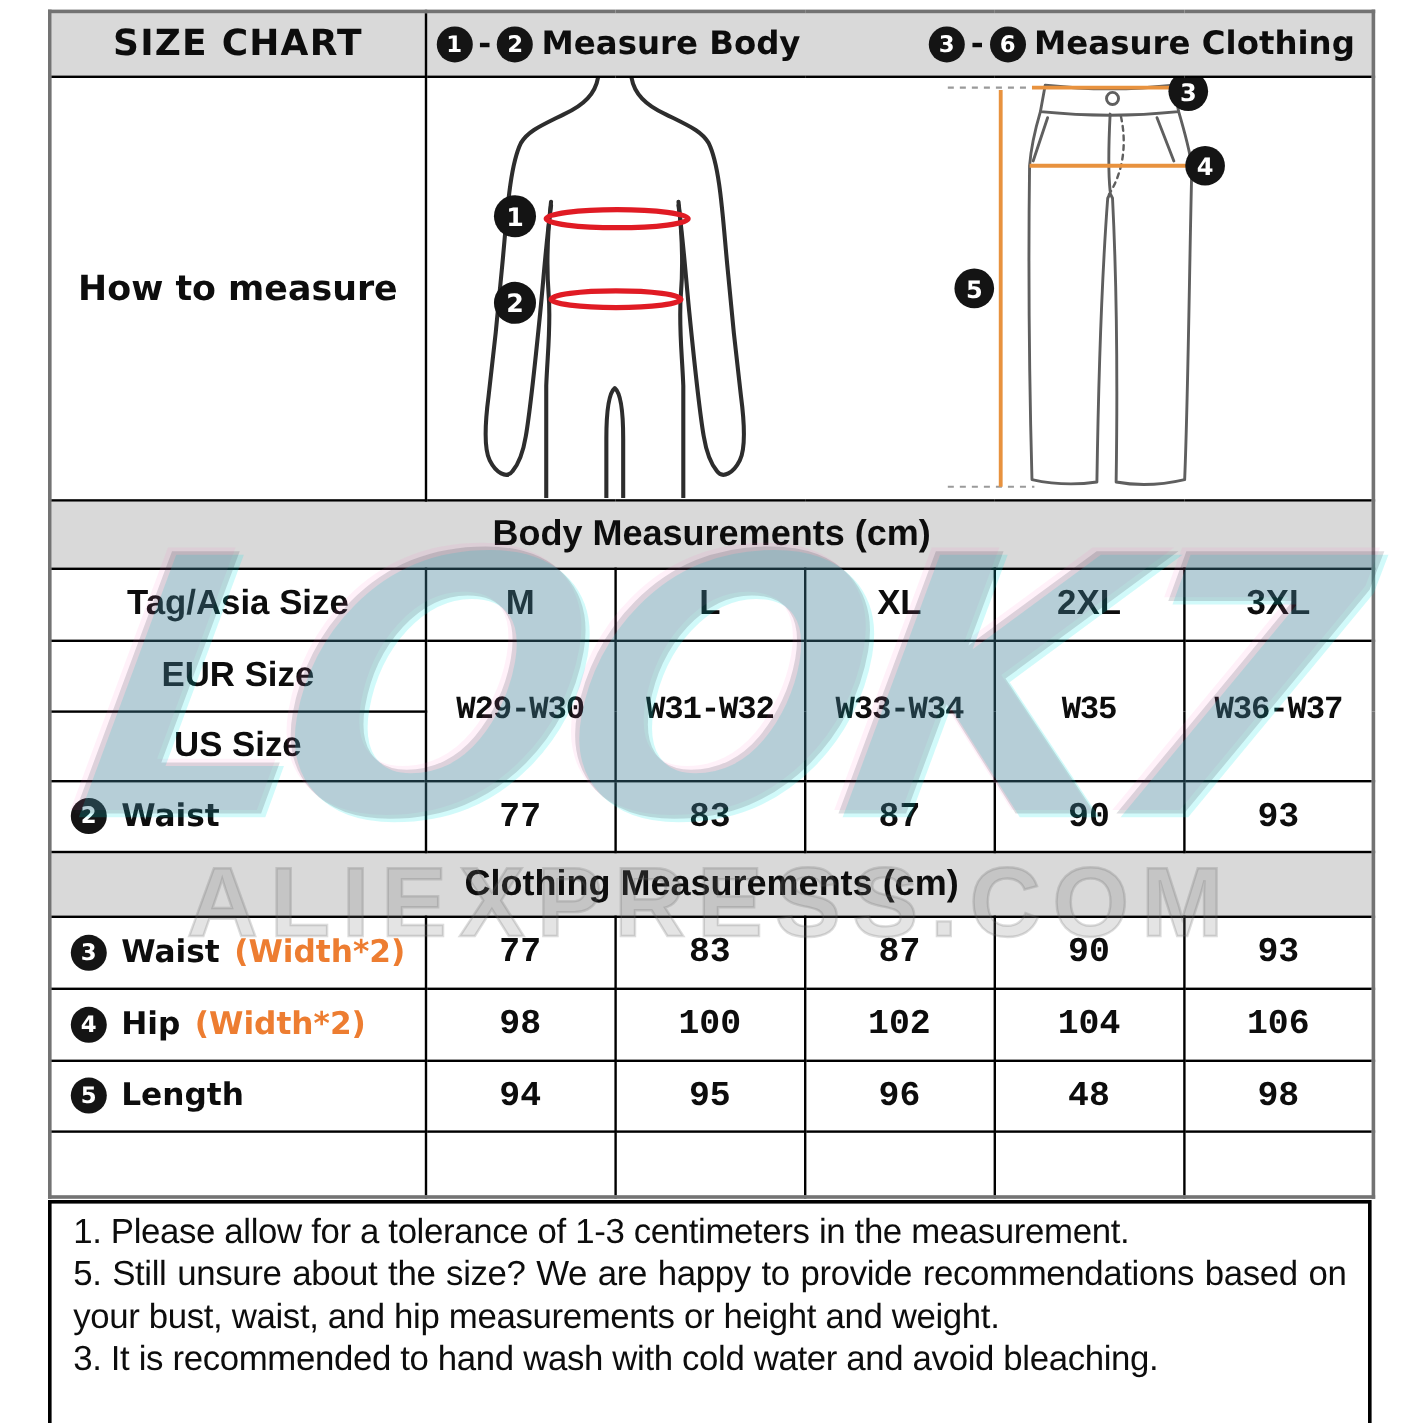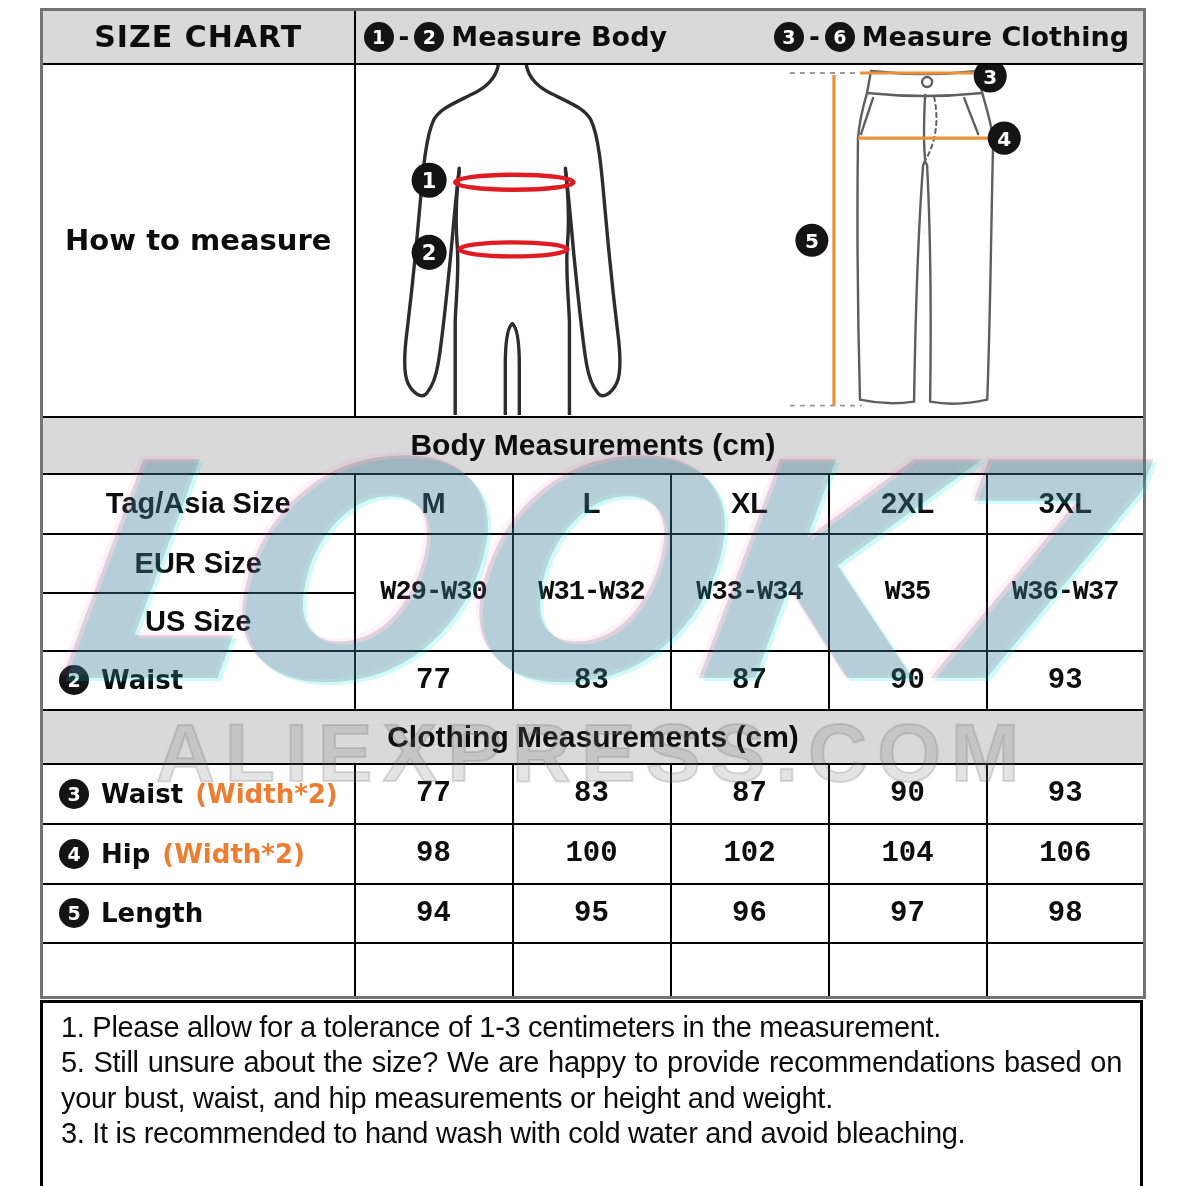--- a/index.html
+++ b/index.html
@@ -238,21 +238,21 @@
   <tr style="height:59px">
     <td>
       <span class="rowlab">
         <span class="circ">5</span>
         <span>Length</span>
       </span>
     </td>
     <td><span class="num">94</span></td>
     <td><span class="num">95</span></td>
     <td><span class="num">96</span></td>
-    <td><span class="num">97</span></td>
+    <td><span class="num">48</span></td>
     <td><span class="num">98</span></td>
   </tr>
 
   <tr style="height:55px">
     <td></td>
     <td></td>
     <td></td>
     <td></td>
     <td></td>
     <td></td>

